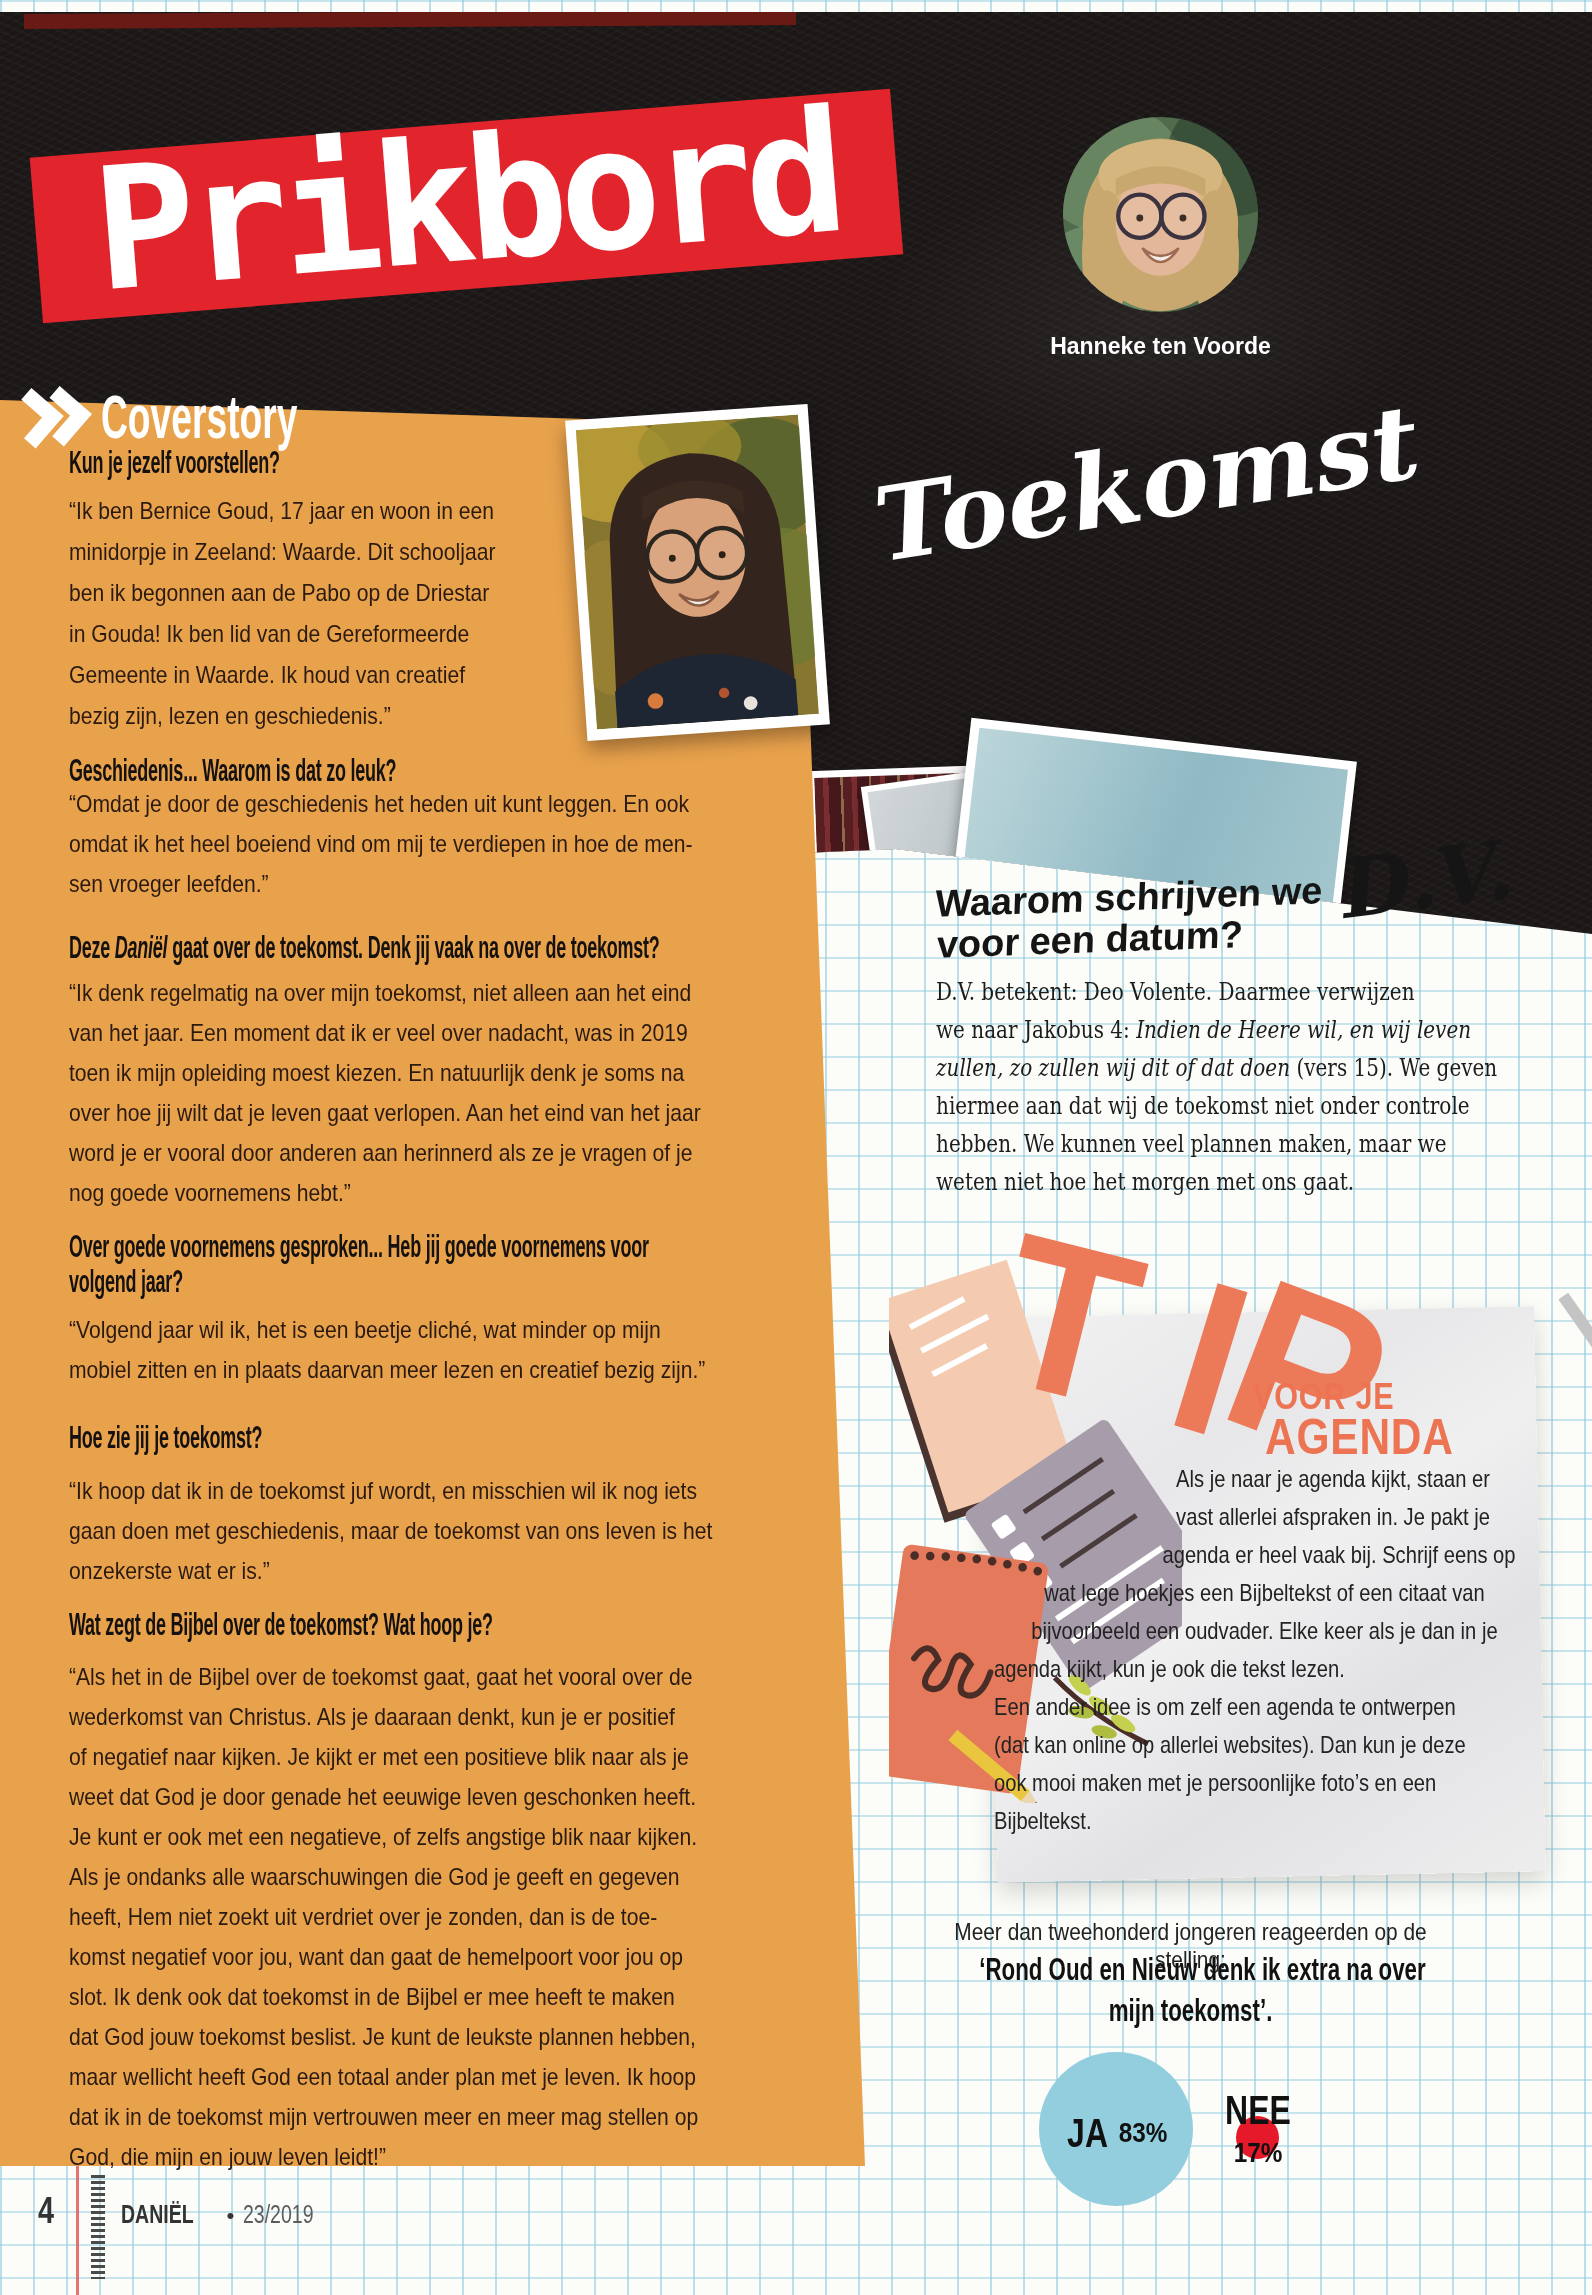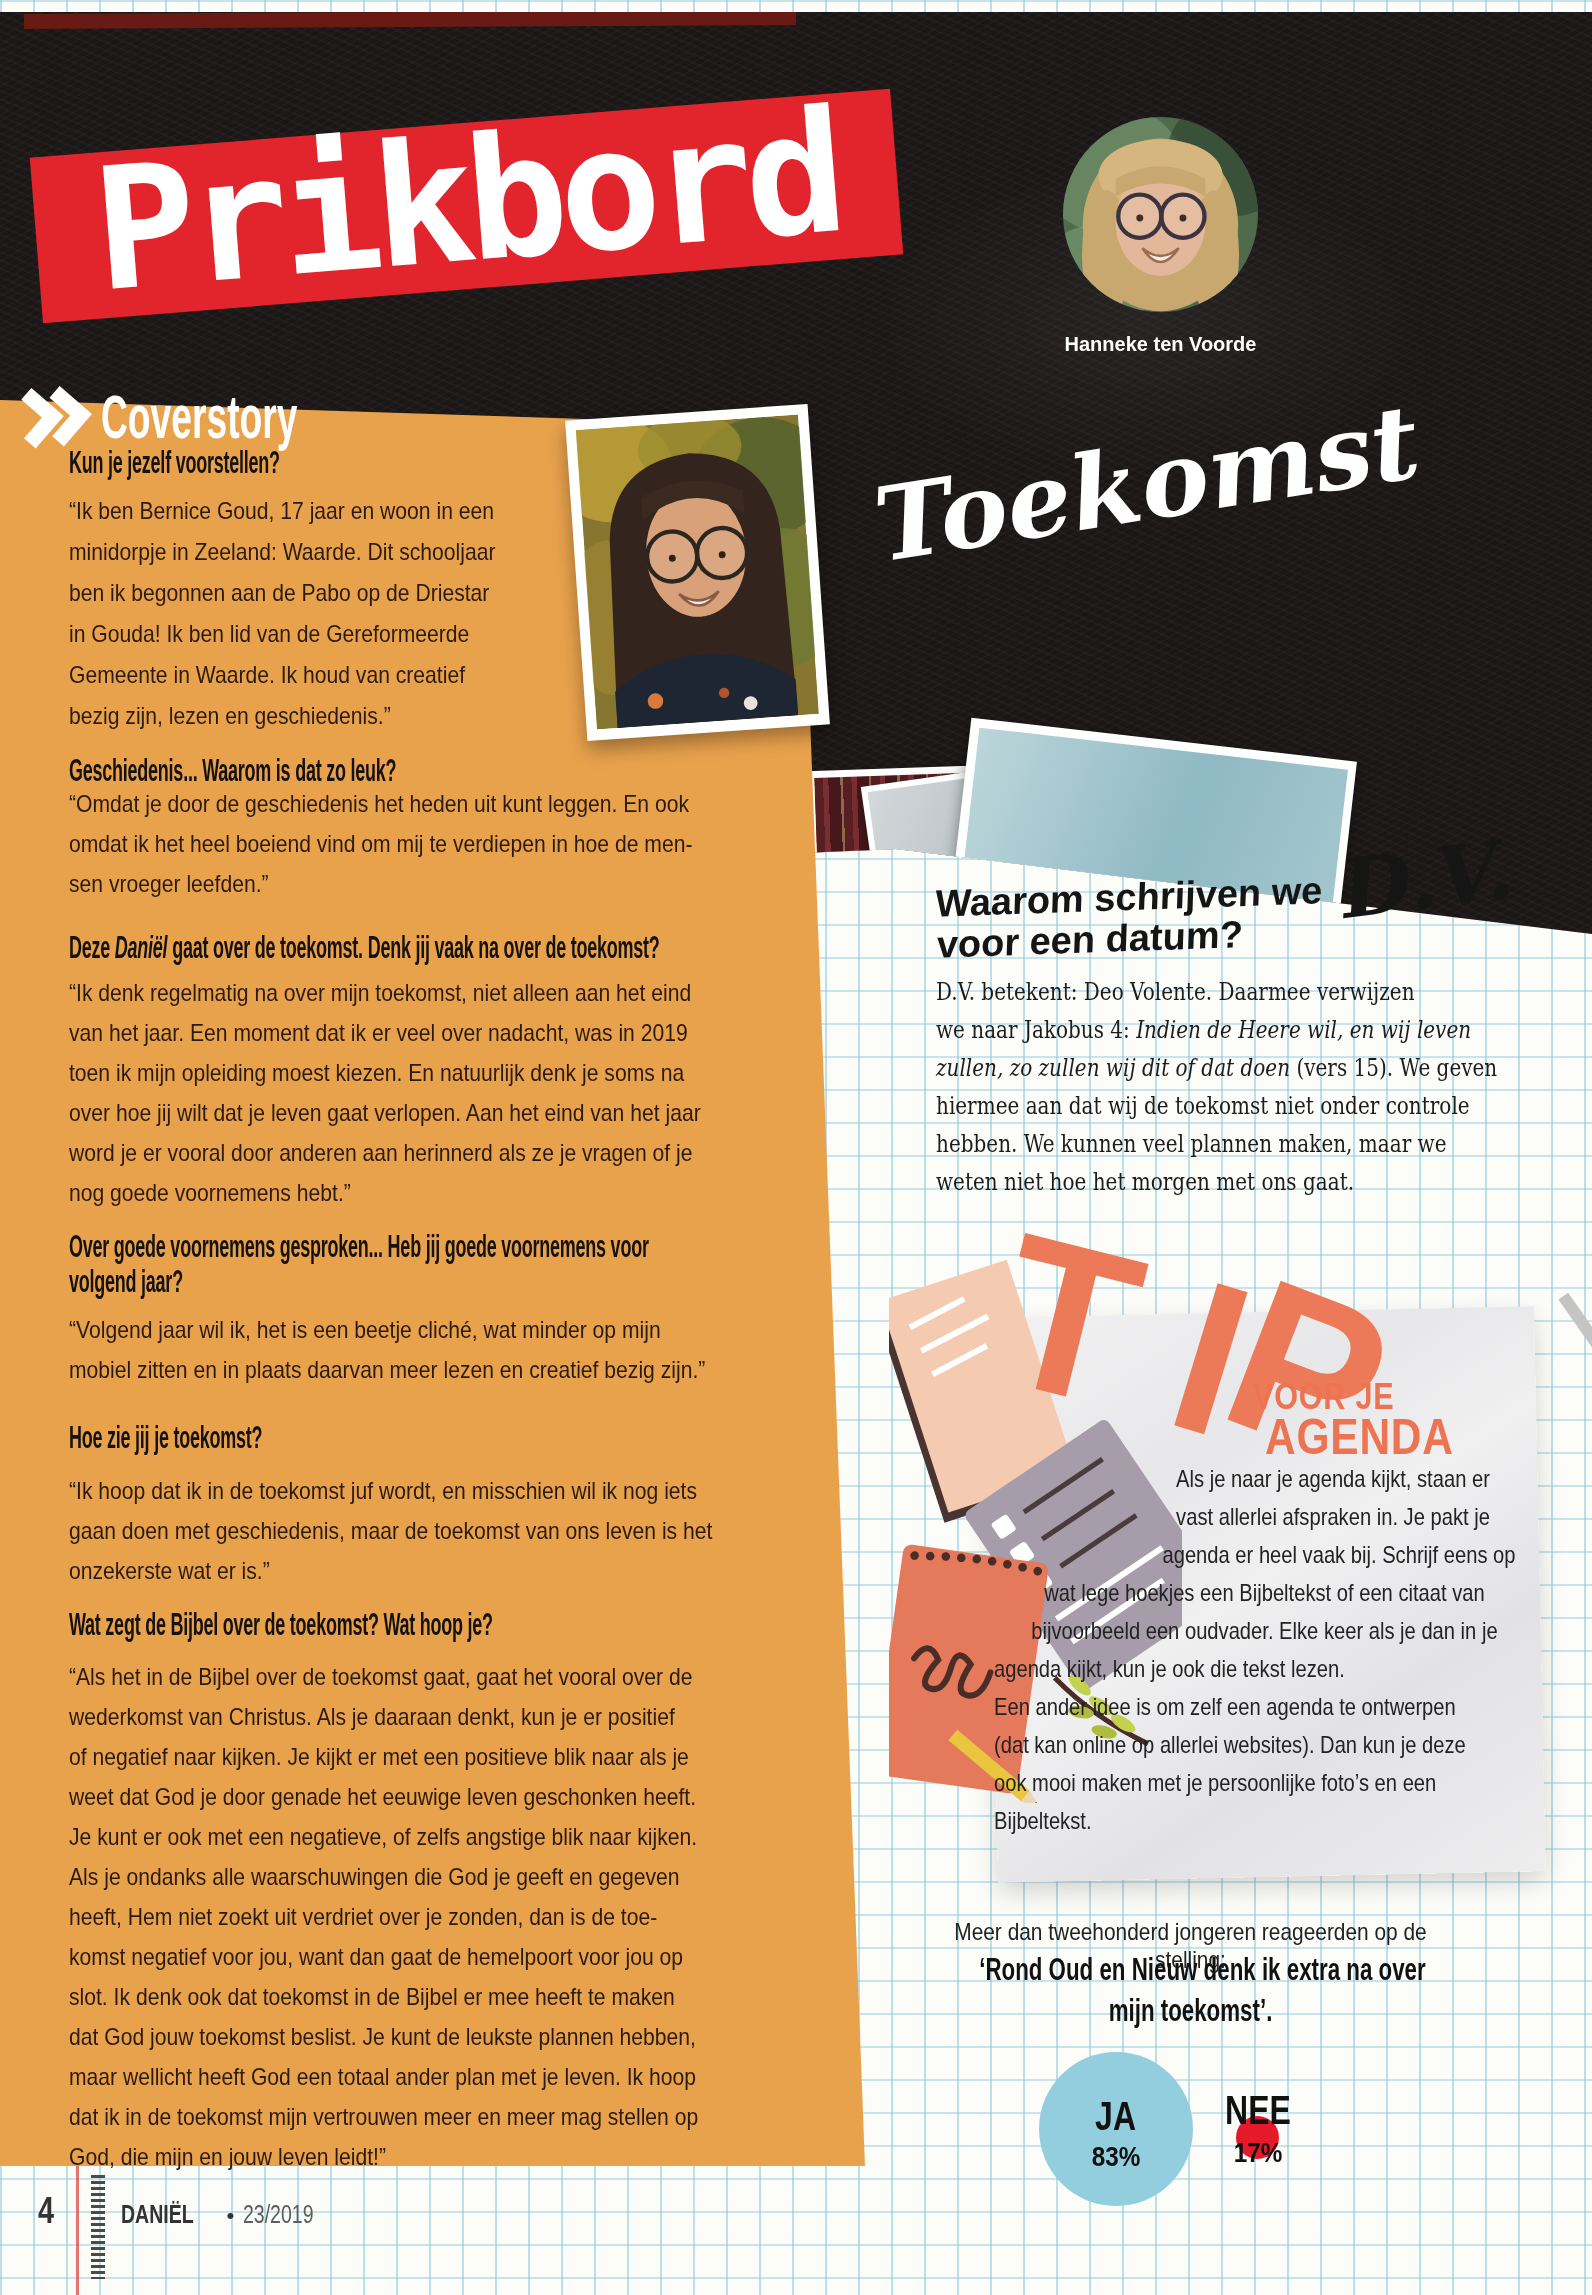--- a/index.html
+++ b/index.html
@@ -26,21 +26,21 @@
       #1b1716;}
   .top-red-strip{position:absolute;left:24px;top:12px;width:772px;height:14.7px;
     background:#6a1a15;transform:rotate(-.3deg);}
   .prikbord-band{position:absolute;left:35px;top:123px;width:863px;height:166px;
     background:#e2242d;transform:rotate(-4.6deg);display:flex;align-items:center;justify-content:center;}
   .prikbord-text{font-family:"DejaVu Sans Mono",monospace;font-weight:bold;color:#fff;
     font-size:169px;letter-spacing:-8.6px;line-height:1;transform:translateY(-5.2px);}
   .hanneke-photo{position:absolute;left:1063px;top:117px;width:195px;height:195px;
     border-radius:50%;overflow:hidden;}
   .hanneke-name{position:absolute;left:1018px;top:333px;width:285px;text-align:center;
-    color:#fff;font-weight:bold;font-size:20px;}
+    color:#fff;font-weight:bold;font-size:23px;}
   .toekomst{position:absolute;left:876px;top:466px;color:#fff;
     font-family:"DejaVu Serif",serif;font-style:italic;font-weight:bold;font-size:102px;
     transform:rotate(-9deg);transform-origin:left center;white-space:nowrap;}
   .peek{position:absolute;background:#fff;box-shadow:0 5.2px 14px rgba(0,0,0,.4);}
   .peek1{left:809px;top:768px;width:177px;height:104px;padding:7px;transform:rotate(-2deg);}
   .peek1-inner{width:100%;height:100%;background:
     repeating-linear-gradient(90deg,#581f22 0 8.6px,#7b2e31 8.6px 14px,#46181b 14px 26px,#8a6a4a 26px 28.5px);}
   .peek3{left:867px;top:778px;width:112px;height:86px;padding:6px;transform:rotate(-8deg);}
   .peek3-inner{width:100%;height:100%;background:linear-gradient(120deg,#d3d8da,#b9c2c5);}
   .peek2{left:958px;top:739px;width:371px;height:198px;padding:8.6px;transform:rotate(6.5deg);}
@@ -105,21 +105,21 @@
   .pencil{position:absolute;left:1543px;top:1329px;width:95px;height:12px;z-index:2;
     transform:rotate(55deg);background:linear-gradient(90deg,#c4c4c4 0 68%,#8c8c8c 68% 84%,#383838 84%);}
 
   
   .poll-intro{position:absolute;left:897px;top:1918px;width:587px;z-index:2;margin:0;
     text-align:center;font-size:24px;color:#222;transform:scaleX(.87);transform-origin:center top;}
   .poll-statement{position:absolute;left:897px;top:1949px;width:587px;z-index:2;margin:0;
     text-align:center;font-weight:bold;font-size:31px;line-height:41px;color:#111;
     white-space:pre;transform:scaleX(.72);transform-origin:center top;}
   .ja-circle{position:absolute;left:1039px;top:2052px;width:154px;height:154px;z-index:2;
-    border-radius:50%;background:#93cede;display:flex;flex-direction:column;
+    border-radius:50%;background:#93cede;display:flex;flex-direction:row;
     align-items:center;justify-content:center;gap:3.5px;padding-top:8.6px;box-sizing:border-box;}
   .ja-label{font-weight:bold;font-size:40px;color:#111;transform:scaleX(.8);}
   .ja-value{font-weight:bold;font-size:27px;color:#111;transform:scaleX(.9);}
   .nee-circle{position:absolute;left:1236px;top:2116px;width:43px;height:43px;z-index:2;
     border-radius:50%;background:#e6192b;}
   .nee-label{position:absolute;left:1206px;top:2088px;width:104px;z-index:3;text-align:center;
     font-weight:bold;font-size:40px;color:#111;transform:scaleX(.8);margin:0;}
   .nee-value{position:absolute;left:1206px;top:2138px;width:104px;z-index:3;text-align:center;
     font-weight:bold;font-size:27px;color:#111;transform:scaleX(.9);margin:0;}
 

